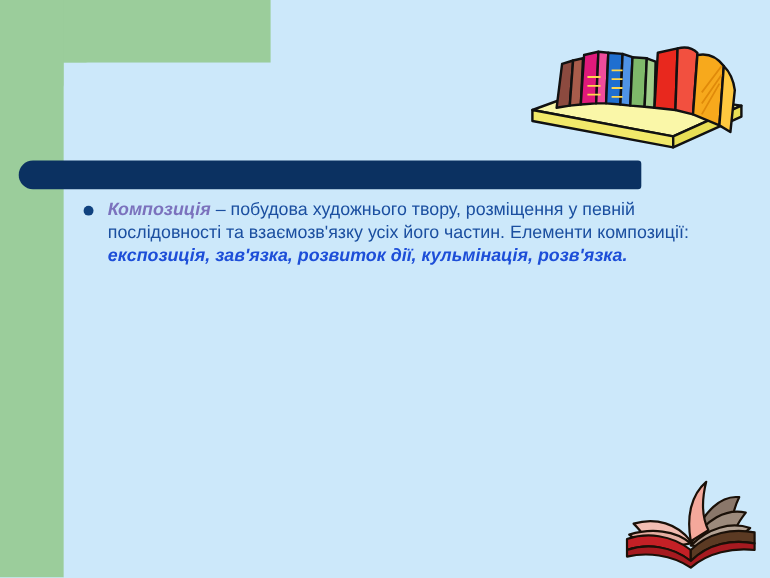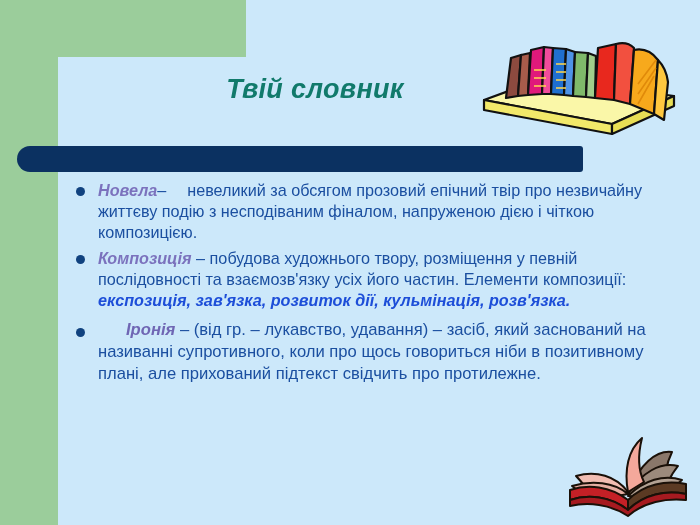--- a/index.html
+++ b/index.html
@@ -151,21 +151,20 @@
 </head>
 <body>
 
 <div class="slide">
 
   <div class="bg-green-block"></div>
   <div class="bg-green-band"></div>
   <div class="bg-blue-panel"></div>
   <div class="title-bar"></div>
 
-  <div class="slide-title">Твій словник</div>
 
   <div class="books-shelf">
     <svg viewBox="0 0 206 112" width="206" height="112" aria-hidden="true">
 
       <g>
         <polygon points="6,74 66,52 196,70 134,98" fill="#FAF7A8" stroke="#111" stroke-width="2.2" stroke-linejoin="round"></polygon>
         <polygon points="6,74 6,84 134,108 134,98" fill="#F2E96A" stroke="#111" stroke-width="2.2" stroke-linejoin="round"></polygon>
         <polygon points="134,98 134,108 196,80 196,70" fill="#E8DE55" stroke="#111" stroke-width="2.2" stroke-linejoin="round"></polygon>
       </g>
 
@@ -209,30 +208,22 @@
 
         <path d="M62,76 C44,62 22,60 4,66 L4,76 C22,70 44,72 62,86 Z" fill="#C42026"></path>
         <path d="M62,76 C78,60 100,56 120,60 L120,70 C100,66 78,70 62,86 Z" fill="#5B3A23"></path>
         <path d="M4,76 L4,82 C22,78 44,80 62,92 C78,78 100,74 120,76 L120,70 C100,66 78,70 62,86 C44,72 22,70 4,76 Z" fill="#A61A20"></path>
       </g>
     </svg>
   </div>
 
   <div class="body-list">
 
-    <div class="bullet-row row-1">
-      <span class="dot"></span>
-      <span class="term">Новела</span><span>– </span><span class="gap"></span><span> невеликий за обсягом прозовий епічний твір про незвичайну життєву подію з несподіваним фіналом, напруженою дією і чіткою композицією.</span>
-    </div>
 
     <div class="bullet-row row-2">
       <span class="dot"></span>
       <span class="term">Композиція</span><span> – побудова художнього твору, розміщення у певній послідовності та взаємозв'язку усіх його частин. Елементи композиції: </span><span class="emphasis">експозиція, зав'язка, розвиток дії, кульмінація, розв'язка.</span>
     </div>
 
-    <div class="bullet-row row-3">
-      <span class="dot"></span>
-      <span class="indent"></span><span class="term-dark">Іронія</span><span> – (від гр. – лукавство, удавання) – засіб, який заснований на називанні супротивного, коли про щось говориться ніби в позитивному плані, але прихований підтекст свідчить про протилежне.</span>
-    </div>
 
   </div>
 
 </div>
 
 </body></html>

